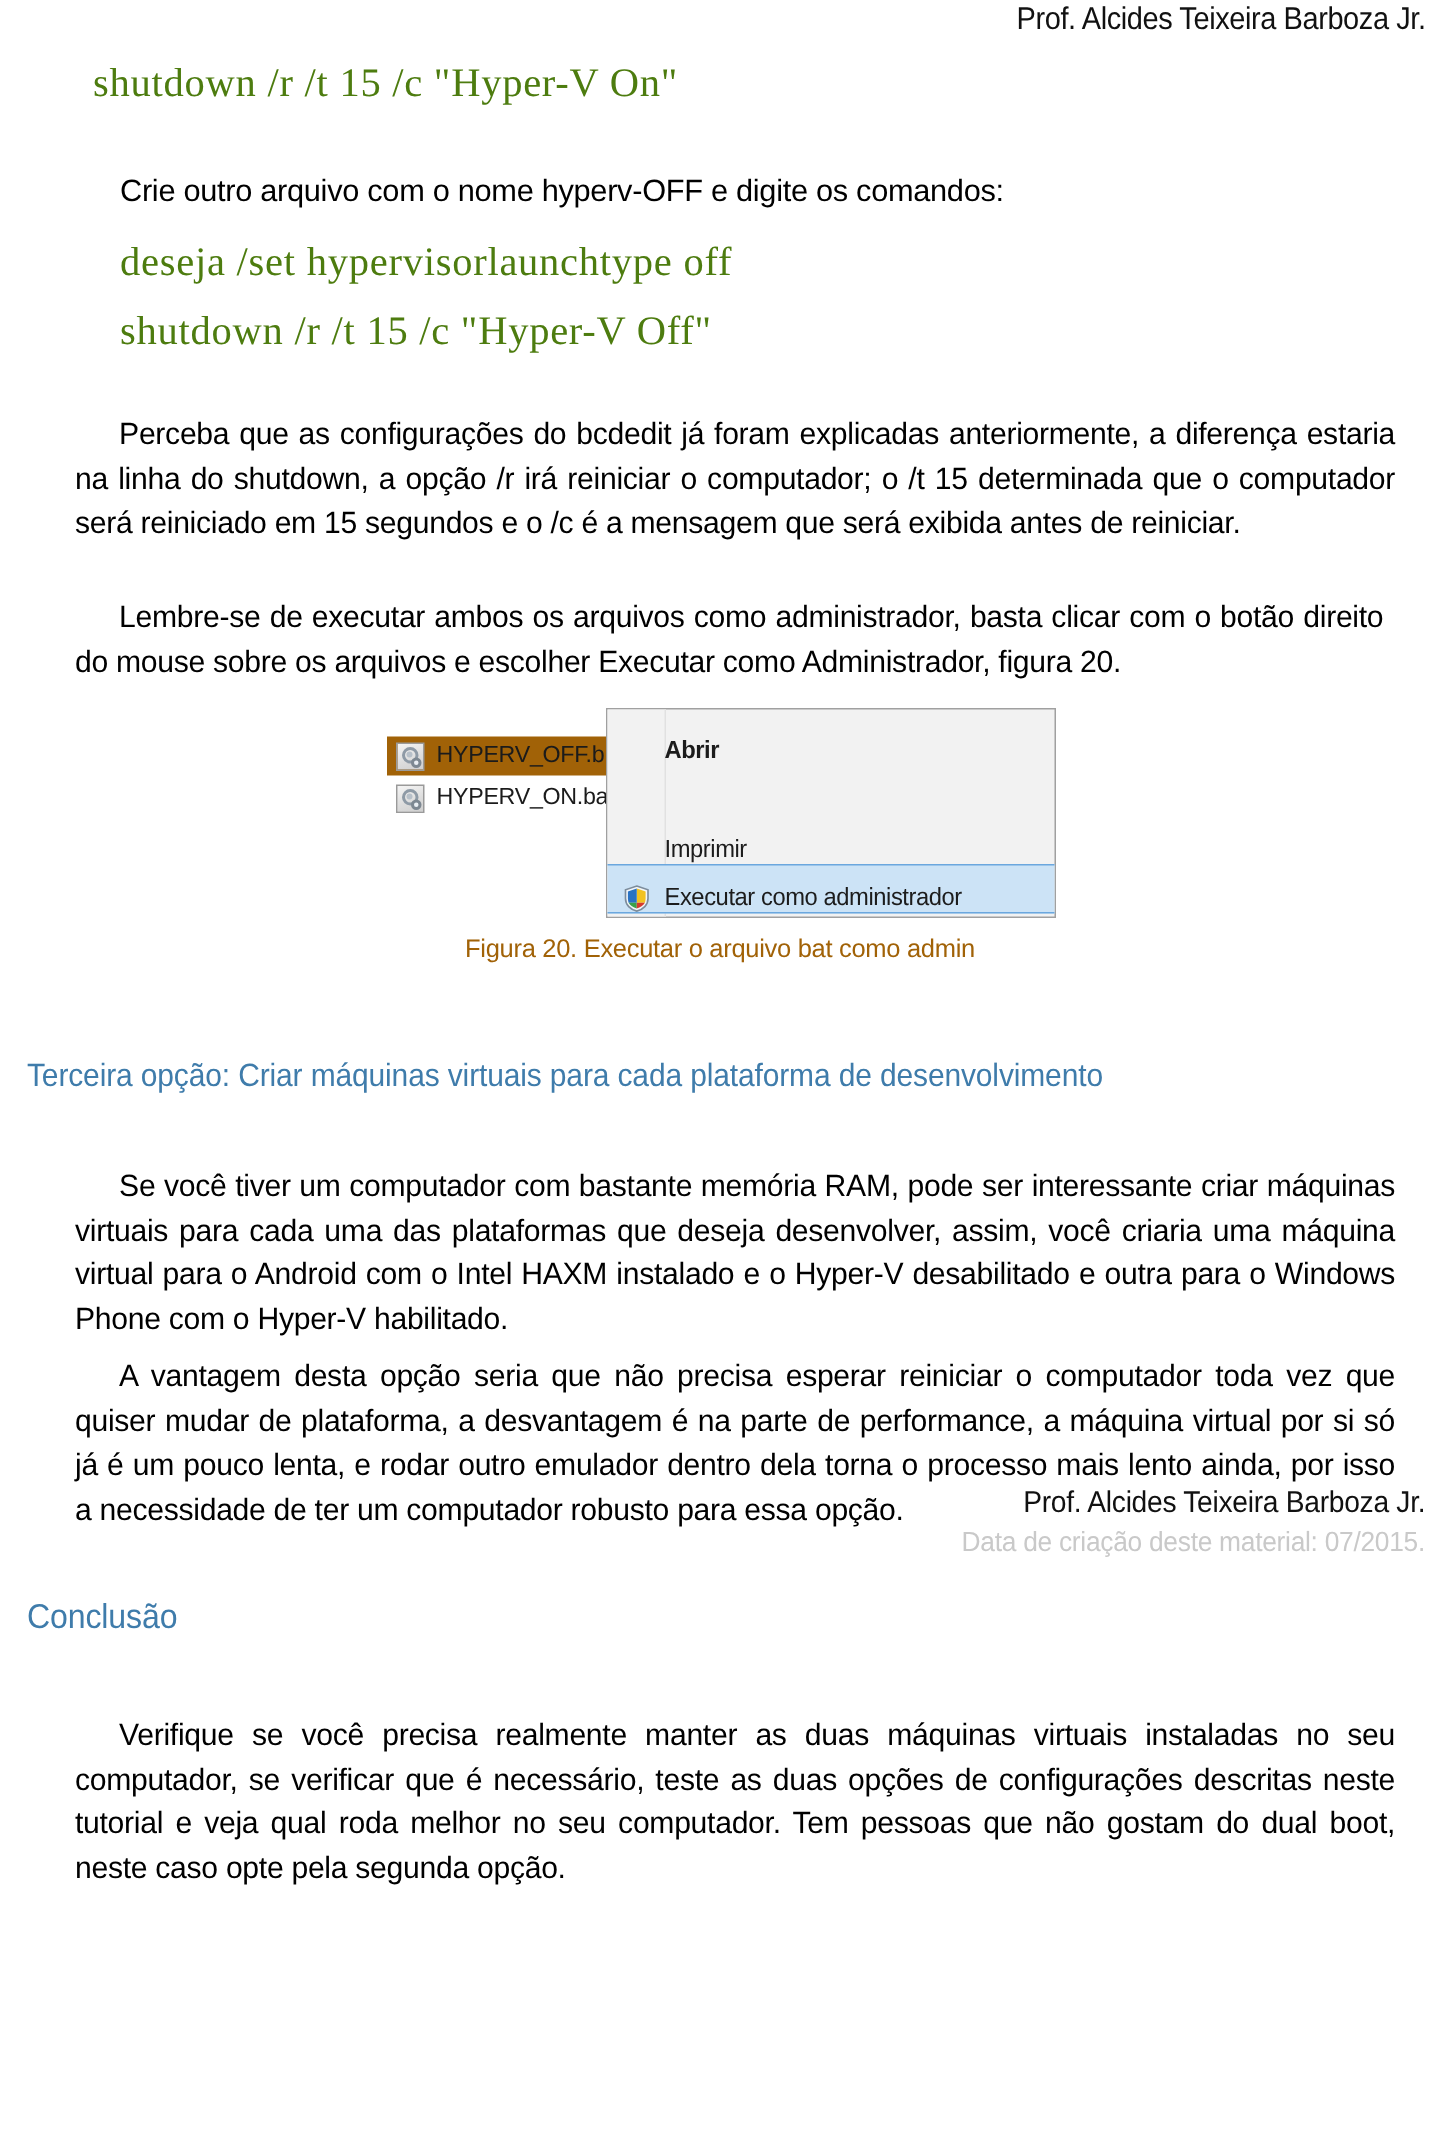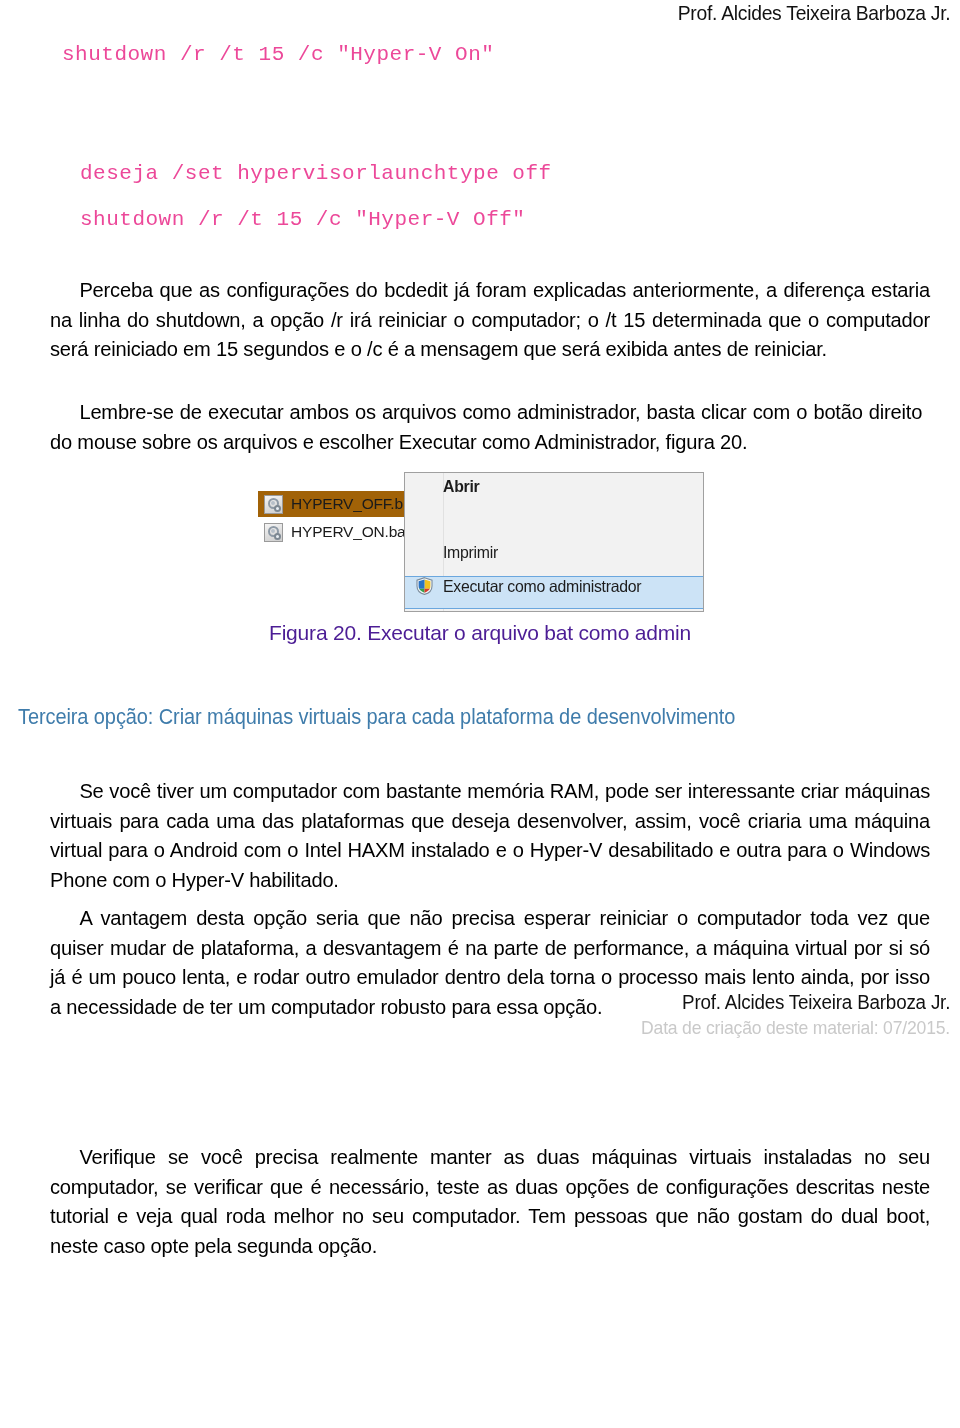--- a/index.html
+++ b/index.html
@@ -55,24 +55,24 @@
     line-height: 29.5px;
     text-align: justify;
     text-indent: 30px;
     letter-spacing: -0.2px;
     transform: scaleX(0.98);
     transform-origin: left top;
   }
 
   .code-line {
     margin: 0;
-    font-family: Liberation Mono, monospace;
-    font-size: 21px;
+    font-family: Liberation Serif, serif;
+    font-size: 27px;
     line-height: 46px;
-    color: #ec4899;
+    color: #4d7c0f;
     letter-spacing: 0.5px;
     white-space: pre;
   }
 
   .lead-line {
     margin: 0;
     font-size: 20.5px;
     line-height: 30px;
     letter-spacing: -0.2px;
     text-align: left;
@@ -219,21 +219,21 @@
     width: 38px;
     background: #f2f2f2;
     border-right: 1px solid #e1e1e1;
   }
   .ctx-item {
     position: absolute;
     left: 0;
     right: 0;
     height: 33px;
     display: flex;
-    align-items: flex-start;
+    align-items: flex-end;
     box-sizing: border-box;
   }
   .ctx-item .ctx-icon-slot {
     width: 38px;
     flex: 0 0 38px;
     display: flex;
     align-items: center;
     justify-content: center;
   }
   .ctx-item .ctx-label {
@@ -255,23 +255,23 @@
   
   .shield {
     position: relative;
     width: 17px;
     height: 18px;
   }
   .shield svg { display: block; }
 
   .figure-caption {
     font-family: "Liberation Sans", sans-serif;
-    font-size: 21px;
+    font-size: 17px;
     line-height: 30px;
-    color: #4c1d95;
+    color: #a16207;
     letter-spacing: -0.2px;
     margin-top: 6px;
     text-align: right;
   }
 
   
   .footer {
     position: absolute;
     left: 0;
     right: 10px;
@@ -305,20 +305,23 @@
 <div class="page">
 
   <div class="header">
     <div class="header-name">Prof. Alcides Teixeira Barboza Jr.</div>
   </div>
 
   <div style="position:absolute; left:62px; top:32px; right:10px;">
     <pre class="code-line">shutdown /r /t 15 /c "Hyper-V On"</pre>
   </div>
 
+  <div style="position:absolute; left:80px; top:113px; right:10px;">
+    <p class="lead-line">Crie outro arquivo com o nome hyperv-OFF e digite os comandos:</p>
+  </div>
 
   <div style="position:absolute; left:80px; top:151px; right:10px;">
     <pre class="code-line">deseja /set hypervisorlaunchtype off</pre>
     <pre class="code-line">shutdown /r /t 15 /c "Hyper-V Off"</pre>
   </div>
 
   <div style="position:absolute; left:50px; top:275px; right:12px;">
     <p class="para">Perceba que as configurações do bcdedit já foram explicadas anteriormente, a diferença estaria na linha do shutdown, a opção /r irá reiniciar o computador; o /t 15 determinada que o computador será reiniciado em 15 segundos e o /c é a mensagem que será exibida antes de reiniciar.</p>
   </div>
 
@@ -391,20 +394,23 @@
   </div>
 
   <div style="position:absolute; left:50px; top:776px; right:12px;">
     <p class="para">Se você tiver um computador com bastante memória RAM, pode ser interessante criar máquinas virtuais para cada uma das plataformas que deseja desenvolver, assim, você criaria uma máquina virtual para o Android com o Intel HAXM instalado e o Hyper-V desabilitado e outra para o Windows Phone com o Hyper-V habilitado.</p>
   </div>
 
   <div style="position:absolute; left:50px; top:903px; right:12px;">
     <p class="para">A vantagem desta opção seria que não precisa esperar reiniciar o computador toda vez que quiser mudar de plataforma, a desvantagem é na parte de performance, a máquina virtual por si só já é um pouco lenta, e rodar outro emulador dentro dela torna o processo mais lento ainda, por isso a necessidade de ter um computador robusto para essa opção.</p>
   </div>
 
+  <div style="position:absolute; left:18px; top:1063px; right:10px;">
+    <h2 class="section-heading conclusion">Conclusão</h2>
+  </div>
 
   <div style="position:absolute; left:50px; top:1142px; right:12px;">
     <p class="para">Verifique se você precisa realmente manter as duas máquinas virtuais instaladas no seu computador, se verificar que é necessário, teste as duas opções de configurações descritas neste tutorial e veja qual roda melhor no seu computador. Tem pessoas que não gostam do dual boot, neste caso opte pela segunda opção.</p>
   </div>
 
 
   <div class="footer">
     <span class="footer-name">Prof. Alcides Teixeira Barboza Jr.</span>
     <span class="footer-date">Data de criação deste material: 07/2015.</span>
   </div>

